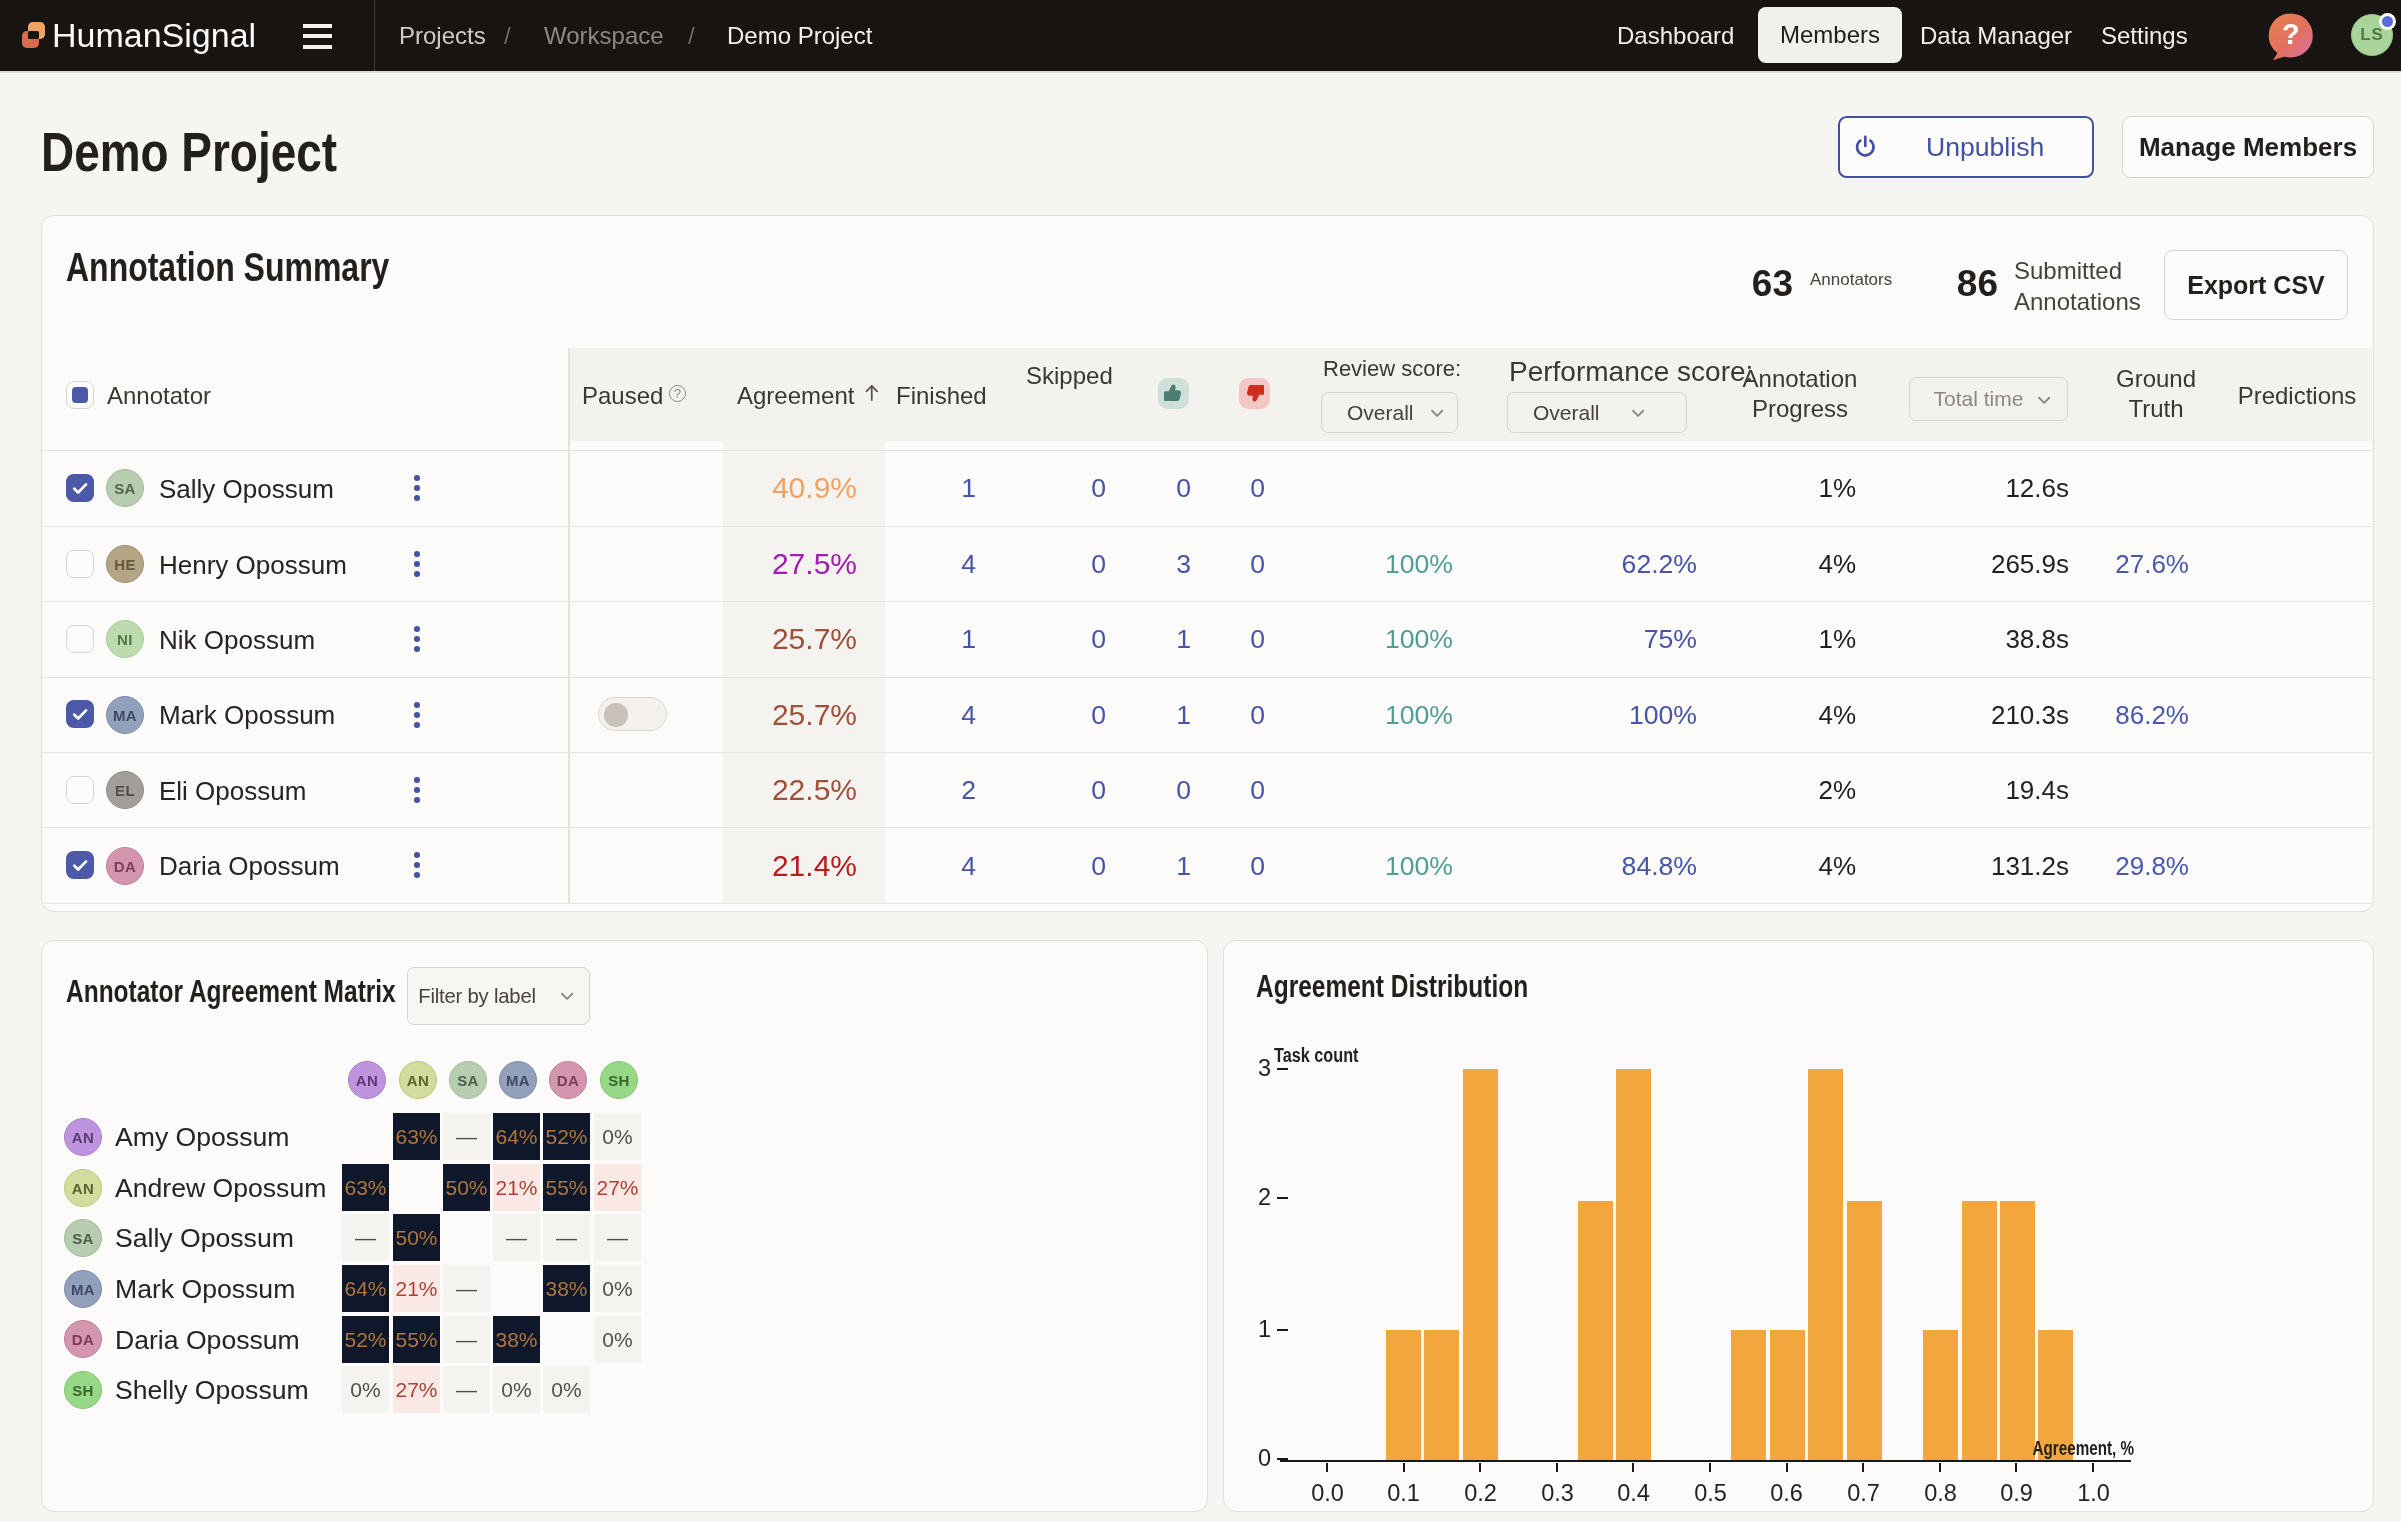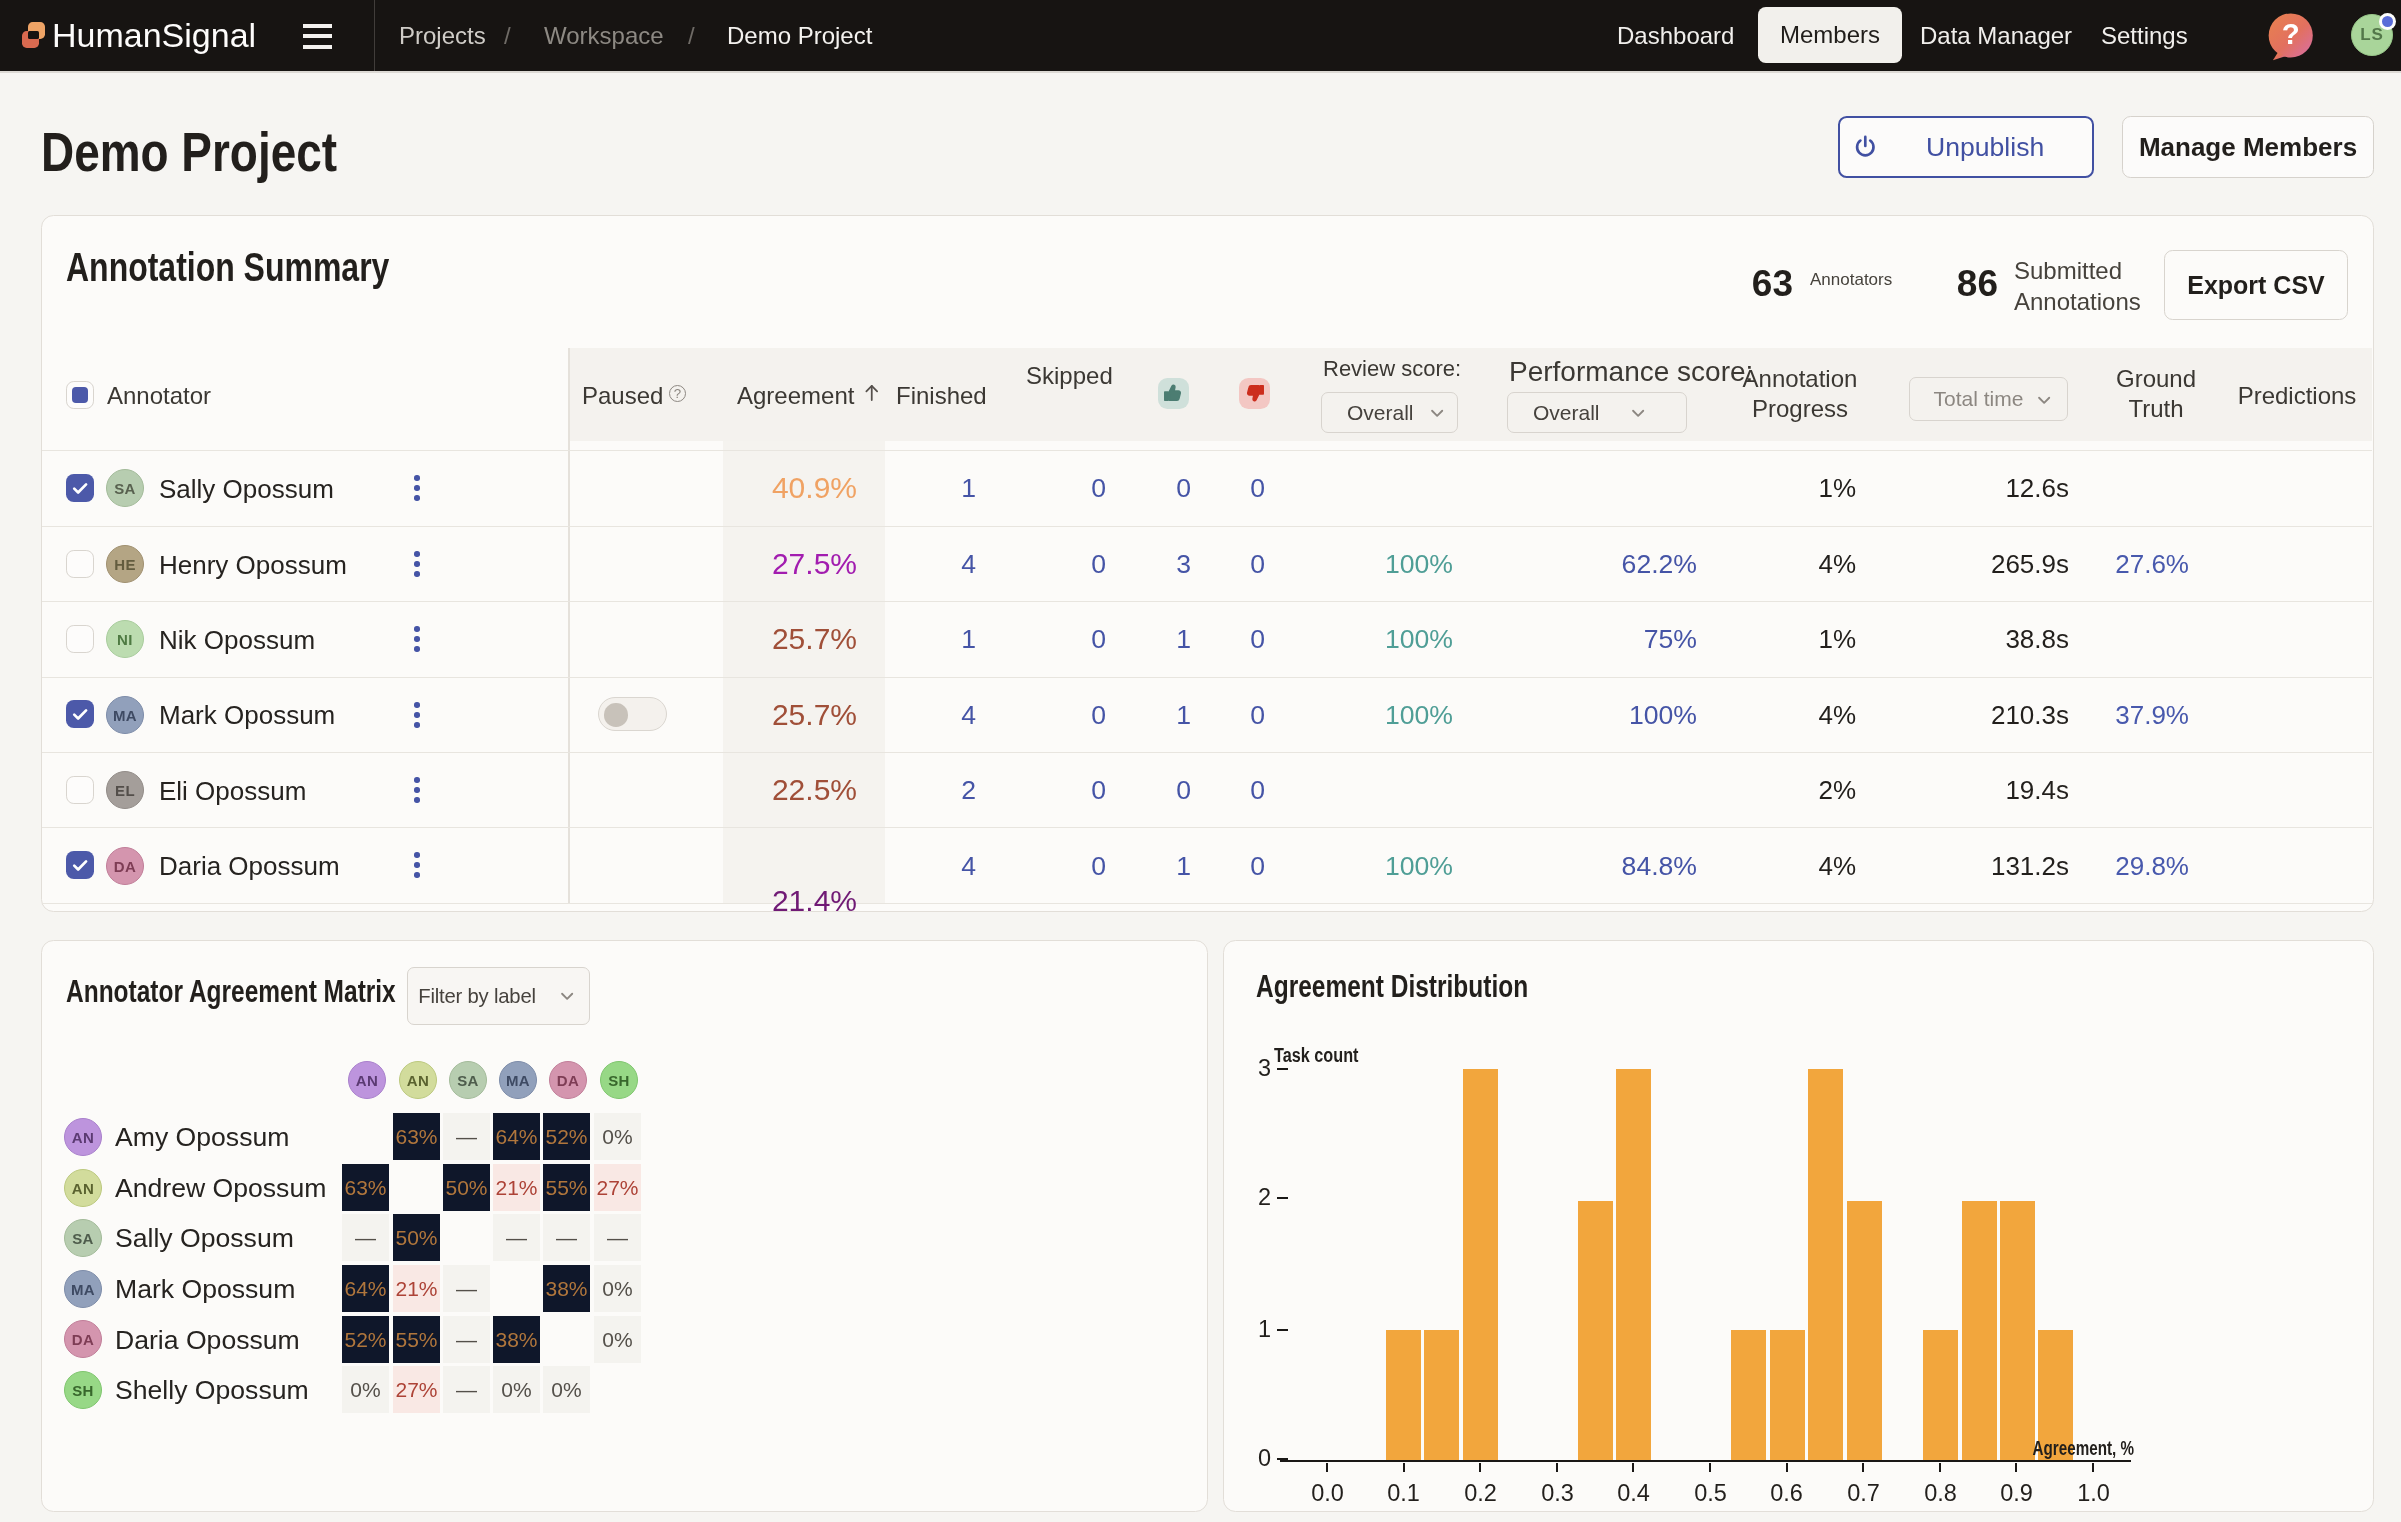--- a/index.html
+++ b/index.html
@@ -209,21 +209,21 @@
 <div class="a" style="left:604px;top:703px;width:23.5px;height:23.5px;border-radius:50%;background:#c8c2ba;"></div>
 <div class="a agr" style="left:544px;top:696px;width:313px;height:38px;display:flex;align-items:center;justify-content:flex-end;color:#a04f38;">25.7%</div>
 <div class="a num" style="left:663px;top:696px;width:313px;height:38px;display:flex;align-items:center;justify-content:flex-end;">4</div>
 <div class="a num" style="left:793px;top:696px;width:313px;height:38px;display:flex;align-items:center;justify-content:flex-end;">0</div>
 <div class="a num" style="left:878px;top:696px;width:313px;height:38px;display:flex;align-items:center;justify-content:flex-end;">1</div>
 <div class="a num" style="left:952px;top:696px;width:313px;height:38px;display:flex;align-items:center;justify-content:flex-end;">0</div>
 <div class="a teal" style="left:1140px;top:696px;width:313px;height:38px;display:flex;align-items:center;justify-content:flex-end;">100%</div>
 <div class="a num" style="left:1384px;top:696px;width:313px;height:38px;display:flex;align-items:center;justify-content:flex-end;">100%</div>
 <div class="a blk" style="left:1543px;top:696px;width:313px;height:38px;display:flex;align-items:center;justify-content:flex-end;">4%</div>
 <div class="a blk" style="left:1756px;top:696px;width:313px;height:38px;display:flex;align-items:center;justify-content:flex-end;">210.3s</div>
-<div class="a gt" style="left:1876px;top:696px;width:313px;height:38px;display:flex;align-items:center;justify-content:flex-end;">37.9%</div>
+<div class="a gt" style="left:1876px;top:696px;width:313px;height:38px;display:flex;align-items:center;justify-content:flex-end;">86.2%</div>
 <div class="a cb off" style="left:66px;top:776px;"></div>
 <div class="a av av48" style="left:106px;top:771px;background:#a49e9a;border:1.6px solid #928c88;color:#534e4a;">EL</div>
 <div class="a name" style="left:159px;top:776px;">Eli Opossum</div>
 <div class="a kebab" style="left:414px;top:777px;">
     <i></i>
     <i></i>
     <i></i>
   </div>
 <div class="a agr" style="left:544px;top:771px;width:313px;height:38px;display:flex;align-items:center;justify-content:flex-end;color:#a04f38;">22.5%</div>
 <div class="a num" style="left:663px;top:771px;width:313px;height:38px;display:flex;align-items:center;justify-content:flex-end;">2</div>
@@ -237,21 +237,21 @@
       <path d="M5 12.6l4.6 4.6L19 7.6"></path>
     </svg>
   </div>
 <div class="a av av48" style="left:106px;top:847px;background:#d495ae;border:1.6px solid #c17e99;color:#7e3d55;">DA</div>
 <div class="a name" style="left:159px;top:851px;">Daria Opossum</div>
 <div class="a kebab" style="left:414px;top:852px;">
     <i></i>
     <i></i>
     <i></i>
   </div>
-<div class="a agr" style="left:544px;top:847px;width:313px;height:38px;display:flex;align-items:center;justify-content:flex-end;color:#701a75;margin-top:35px;">21.4%</div>
+<div class="a agr" style="left:544px;top:847px;width:313px;height:38px;display:flex;align-items:center;justify-content:flex-end;color:#b91c1c;">21.4%</div>
 <div class="a num" style="left:663px;top:847px;width:313px;height:38px;display:flex;align-items:center;justify-content:flex-end;">4</div>
 <div class="a num" style="left:793px;top:847px;width:313px;height:38px;display:flex;align-items:center;justify-content:flex-end;">0</div>
 <div class="a num" style="left:878px;top:847px;width:313px;height:38px;display:flex;align-items:center;justify-content:flex-end;">1</div>
 <div class="a num" style="left:952px;top:847px;width:313px;height:38px;display:flex;align-items:center;justify-content:flex-end;">0</div>
 <div class="a teal" style="left:1140px;top:847px;width:313px;height:38px;display:flex;align-items:center;justify-content:flex-end;">100%</div>
 <div class="a num" style="left:1384px;top:847px;width:313px;height:38px;display:flex;align-items:center;justify-content:flex-end;">84.8%</div>
 <div class="a blk" style="left:1543px;top:847px;width:313px;height:38px;display:flex;align-items:center;justify-content:flex-end;">4%</div>
 <div class="a blk" style="left:1756px;top:847px;width:313px;height:38px;display:flex;align-items:center;justify-content:flex-end;">131.2s</div>
 <div class="a gt" style="left:1876px;top:847px;width:313px;height:38px;display:flex;align-items:center;justify-content:flex-end;">29.8%</div>
 <div class="card" style="left:41px;top:940px;width:1167px;height:572px;"></div>

